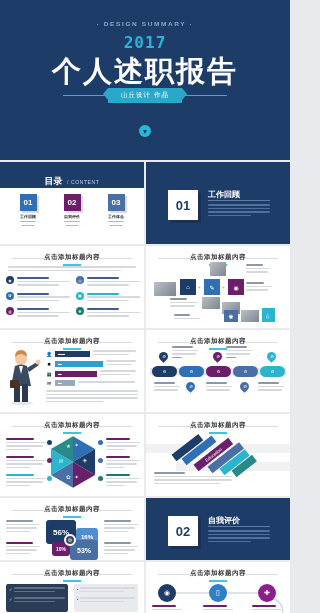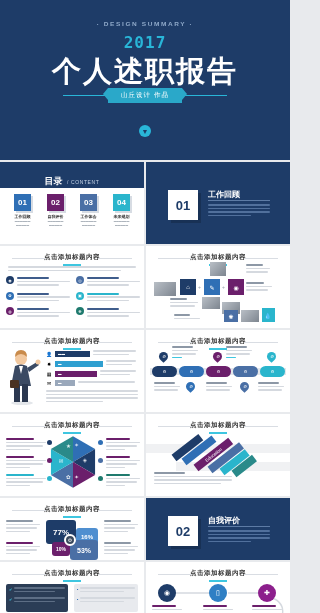--- a/index.html
+++ b/index.html
@@ -157,25 +157,20 @@
         <div class="toc-sub">▬▬▬▬▬▬<br>▬▬▬▬▬</div>
       </div>
       <div class="toc-item">
         <div class="toc-num" style="background:#6b1f6b">02</div>
         <div class="toc-lbl">自我评价</div>
         <div class="toc-sub">▬▬▬▬▬▬<br>▬▬▬▬▬</div>
       </div>
       <div class="toc-item">
         <div class="toc-num" style="background:#4a6fa5">03</div>
         <div class="toc-lbl">工作体会</div>
-        <div class="toc-sub">▬▬▬▬▬▬<br>▬▬▬▬▬</div>
-      </div>
-      <div class="toc-item">
-        <div class="toc-num" style="background:#2ab5cc">04</div>
-        <div class="toc-lbl">未来规划</div>
         <div class="toc-sub">▬▬▬▬▬▬<br>▬▬▬▬▬</div>
       </div>
     </div>
   </div>
 
   <div class="slide dark" style="left:146px;top:162px;width:144px;height:82px">
     <div class="sec-num">01</div>
     <div class="sec-ttl">工作回顾</div>
     <div class="sec-rule"></div>
     <div class="sec-body">
@@ -499,21 +494,21 @@
     </div>
   </div>
 
   <div class="slide" style="left:0;top:498px;width:144px;height:62px">
     <div class="shead">
       <div class="ln l"></div>
       <div class="ln r"></div>
       <div class="t">点击添加标题内容</div>
       <div class="u"></div>
     </div>
-    <div class="pct" style="left:46px;top:22px;width:30px;height:24px;background:#1e3c68;font-size:8px">77%</div>
+    <div class="pct" style="left:46px;top:22px;width:30px;height:24px;background:#1e3c68;font-size:8px">56%</div>
     <div class="pct" style="left:76px;top:30px;width:22px;height:18px;background:#4f8fd0;font-size:6px">16%</div>
     <div class="pct" style="left:52px;top:44px;width:18px;height:14px;background:#6b1f6b;font-size:5px">10%</div>
     <div class="pct" style="left:70px;top:42px;width:28px;height:20px;background:#4a6fa5;font-size:7px">53%</div>
     <div style="position:absolute;left:64px;top:36px;width:12px;height:12px;border-radius:50%;background:#3b4a5e;border:2px solid #fff;display:flex;align-items:center;justify-content:center;color:#fff;font-size:5px">⚙</div>
     <div style="position:absolute;left:6px;top:22px;width:34px">
         <span class="ln-d" style="width:80%"></span>
         <span class="ln-g" style="width:100%"></span>
         <span class="ln-g" style="width:92%"></span>
         <span class="ln-g" style="width:70%"></span>
       </div>

